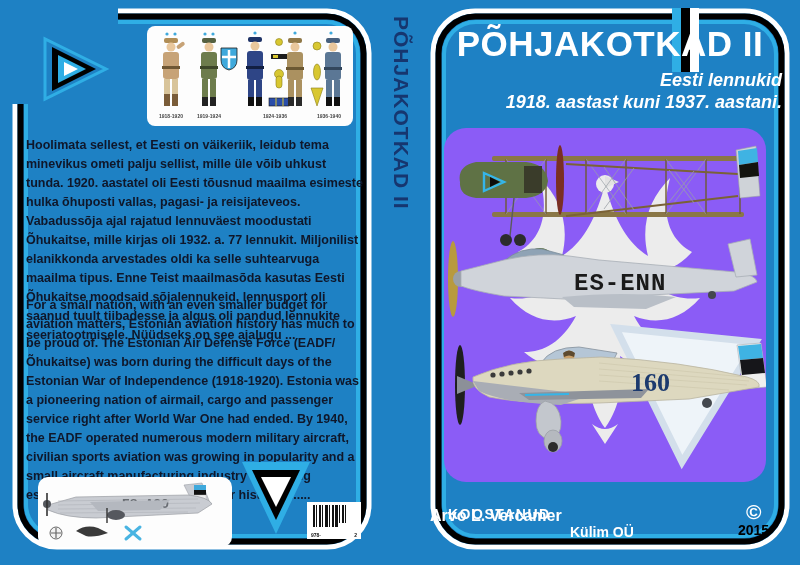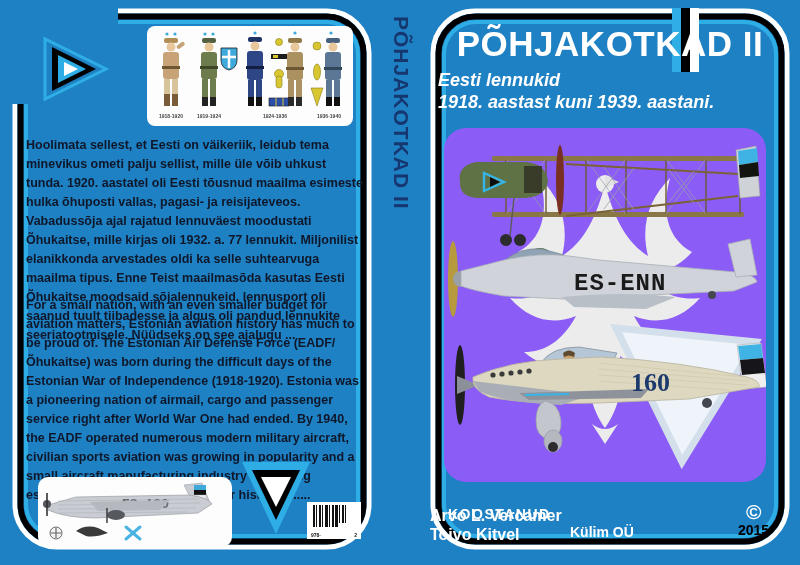--- a/index.html
+++ b/index.html
@@ -21,21 +21,21 @@
   .barcode-box{position:absolute;left:295px;top:494px;width:54px;height:37px;background:#fff;}
   .bc-txt{position:absolute;bottom:1px;font-size:5px;color:#111;font-weight:bold;}
   
   .spine{position:absolute;left:372px;top:16px;width:58px;height:240px;display:flex;
          justify-content:center;}
   .spine span{writing-mode:vertical-rl;font-size:21px;font-weight:bold;color:#16366f;
               letter-spacing:1px;white-space:nowrap;}
   
   .title{position:absolute;left:8px;top:16px;width:344px;text-align:center;color:#fff;
          font-size:35px;font-weight:bold;letter-spacing:.5px;}
-  .sub{position:absolute;left:8px;width:344px;text-align:left;color:#fff;
+  .sub{position:absolute;left:8px;width:344px;text-align:right;color:#fff;
        font-size:18px;font-weight:bold;font-style:italic;}
   .flag-tab{position:absolute;left:242px;top:0;width:27px;height:64px;display:flex;}
   .flag-tab i{flex:1;}
   .aircraft-panel{position:absolute;left:14px;top:120px;width:322px;height:354px;
                   background:#8b5cf6;border-radius:22px;overflow:hidden;}
   .koostanud{position:absolute;left:18px;top:478px;color:#fff;font-size:14px;
              font-weight:bold;letter-spacing:1.5px;margin-top:20px;}
   .authors{position:absolute;left:0;top:498px;width:165px;text-align:left;color:#fff;
            font-size:16px;font-weight:bold;line-height:19px;}
   .pubrow{position:absolute;left:140px;top:516px;display:flex;gap:24px;color:#fff;
@@ -230,21 +230,21 @@
     </svg>
 
     <div class="flag-tab">
       <i style="background:#2faee5"></i>
         <i style="background:#000"></i>
         <i style="background:#fff"></i>
     </div>
 
     <div class="title">PÕHJAKOTKAD II</div>
     <div class="sub" style="top:62px">Eesti lennukid</div>
-    <div class="sub" style="top:84px">1918. aastast kuni 1939. aastani.</div>
+    <div class="sub" style="top:84px">1918. aastast kuni 1937. aastani.</div>
 
     <div class="aircraft-panel">
       <svg width="322" height="354" viewBox="0 0 322 354">
 
         <g fill="#ececec">
           <path d="M160,60 C150,95 138,115 118,128 C126,96 116,70 96,50 C106,88 96,112 74,124
                    C90,142 108,147 126,140 C110,164 90,173 66,170 C86,193 110,197 132,188
                    C118,214 100,224 80,224 C102,243 128,242 146,228 C140,262 152,288 161,300
                    C170,288 182,262 176,228 C194,242 220,243 242,224 C222,224 204,214 190,188
                    C212,197 236,193 256,170 C232,173 212,164 196,140 C214,147 232,142 248,124
@@ -352,21 +352,20 @@
           <ellipse cx="104" cy="98" rx="9" ry="11" fill="#b5b9bf" stroke="#9aa0a6" stroke-width="0.8"></ellipse>
           <circle cx="104" cy="104" r="5" fill="#2c2c2c"></circle>
           <circle cx="258" cy="60" r="5" fill="#44484e"></circle>
         </g>
       </svg>
     </div>
 
     <div class="koostanud">KOOSTANUD</div>
     <div class="authors">
       <div>Arvo L. Vercamer</div>
-      <div>Toivo Kitvel</div>
     </div>
     <div class="pubrow">
       <span>Külim OÜ</span>
       <span>Defense, Estonia</span>
     </div>
     <div class="copy-sym">©</div>
     <div class="copy-year">2015</div>
   </div>
 
 </div>

